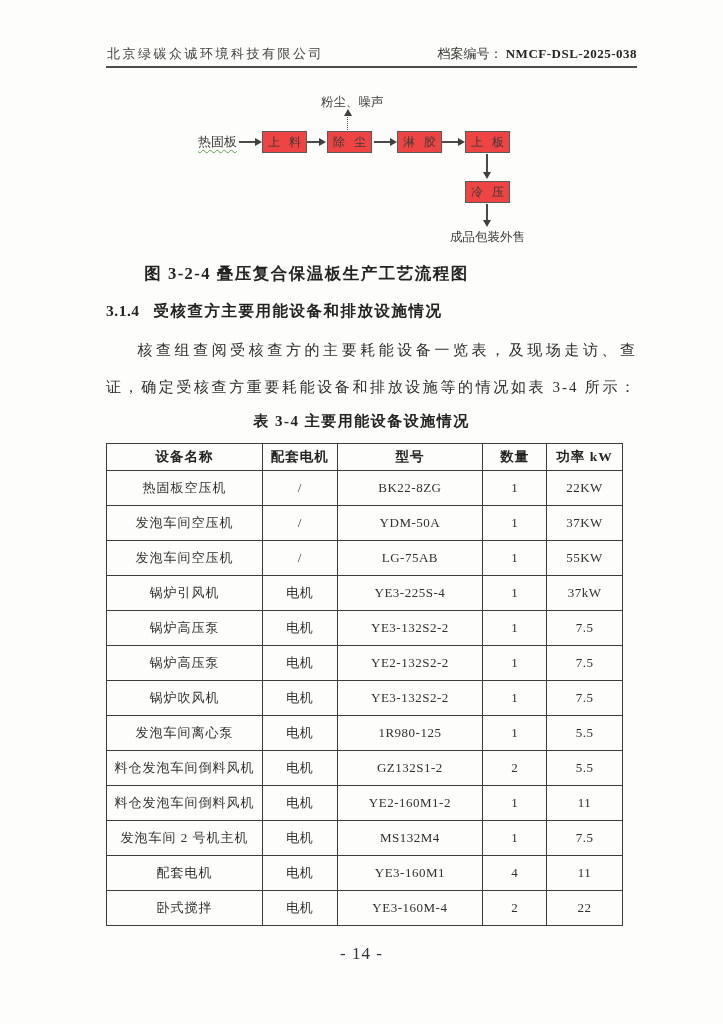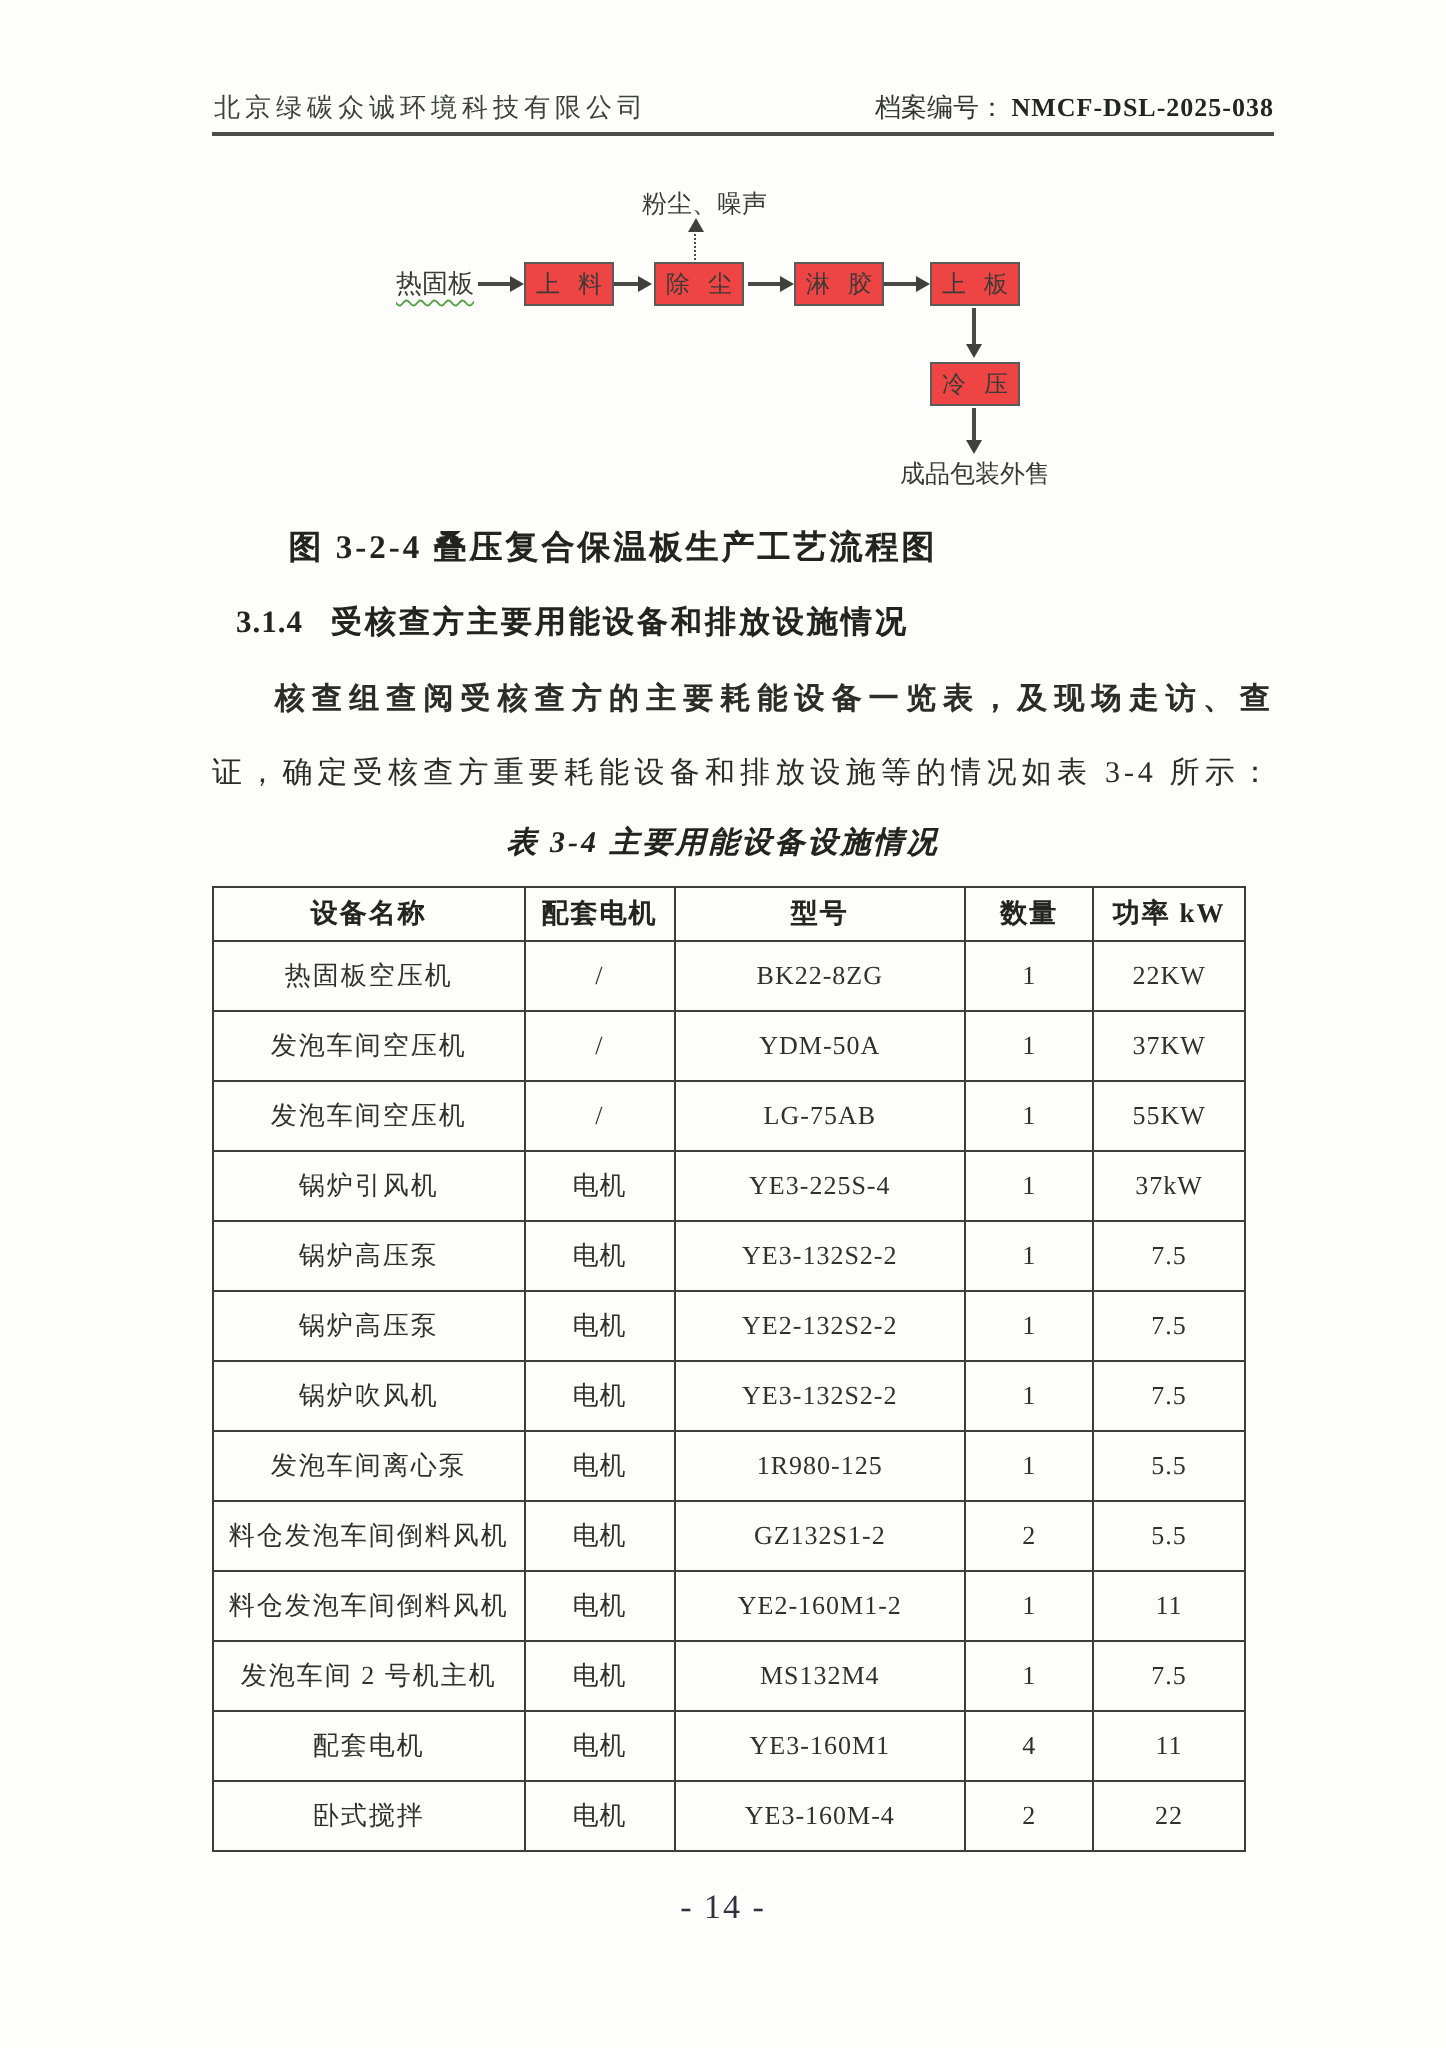--- a/index.html
+++ b/index.html
@@ -26,26 +26,26 @@
   .h-line{position:absolute;height:1.5px;background:#4a4a46;}
   .v-line{position:absolute;width:1.5px;background:#4a4a46;}
   .v-dotted{position:absolute;width:0;border-left:1.6px dotted #4a4a46;}
   .arr-r{position:absolute;width:0;height:0;border-left:7px solid #3f3f3b;border-top:4px solid transparent;border-bottom:4px solid transparent;}
   .arr-d{position:absolute;width:0;height:0;border-top:7px solid #3f3f3b;border-left:4px solid transparent;border-right:4px solid transparent;}
   .arr-u{position:absolute;width:0;height:0;border-bottom:7px solid #3f3f3b;border-left:4px solid transparent;border-right:4px solid transparent;}
   .lbl{color:#3a3a36;}
   .lbl-input{text-decoration:underline wavy #58a14a 1px;text-underline-offset:3px;}
   
   .fig-caption{position:absolute;left:0;top:263px;width:613px;text-align:center;font-weight:bold;font-size:16.5px;letter-spacing:1.5px;color:#232321;}
-  .sec-heading{position:absolute;left:118px;top:301px;width:540px;font-weight:bold;font-size:15.5px;letter-spacing:1.5px;color:#232321;}
+  .sec-heading{position:absolute;left:106px;top:301px;width:540px;font-weight:bold;font-size:15.5px;letter-spacing:1.5px;color:#232321;}
   .sec-heading .num{letter-spacing:.5px;margin-right:14px;}
   .para{position:absolute;left:106px;top:332px;width:531px;font-size:15px;color:#2c2c2a;}
   .para .pline{height:37px;line-height:37px;text-align:justify;text-align-last:justify;letter-spacing:2px;}
-  .para .pline.first{text-indent:2.1em;font-weight:bold;}
-  .tbl-title{position:absolute;left:0;top:412px;width:723px;text-align:center;font-weight:bold;font-size:15px;letter-spacing:1.5px;color:#232321;font-style:italic;}
+  .para .pline.first{text-indent:2.1em;}
+  .tbl-title{position:absolute;left:0;top:412px;width:723px;text-align:center;font-weight:bold;font-size:15px;letter-spacing:1.5px;color:#232321;}
   
   .eq-table{position:absolute;left:106px;top:443px;width:517px;border-collapse:collapse;table-layout:fixed;}
   .eq-table th,.eq-table td{
     border:1.6px solid #3d3d39;text-align:center;vertical-align:middle;
     padding:0;overflow:hidden;white-space:nowrap;
   }
   .eq-table th{height:26px;font-size:13.5px;font-weight:bold;letter-spacing:1px;color:#242422;}
   .eq-table td{height:34px;font-size:13px;color:#30302c;letter-spacing:.5px;}
   .eq-table td:first-child{letter-spacing:1px;}
   

